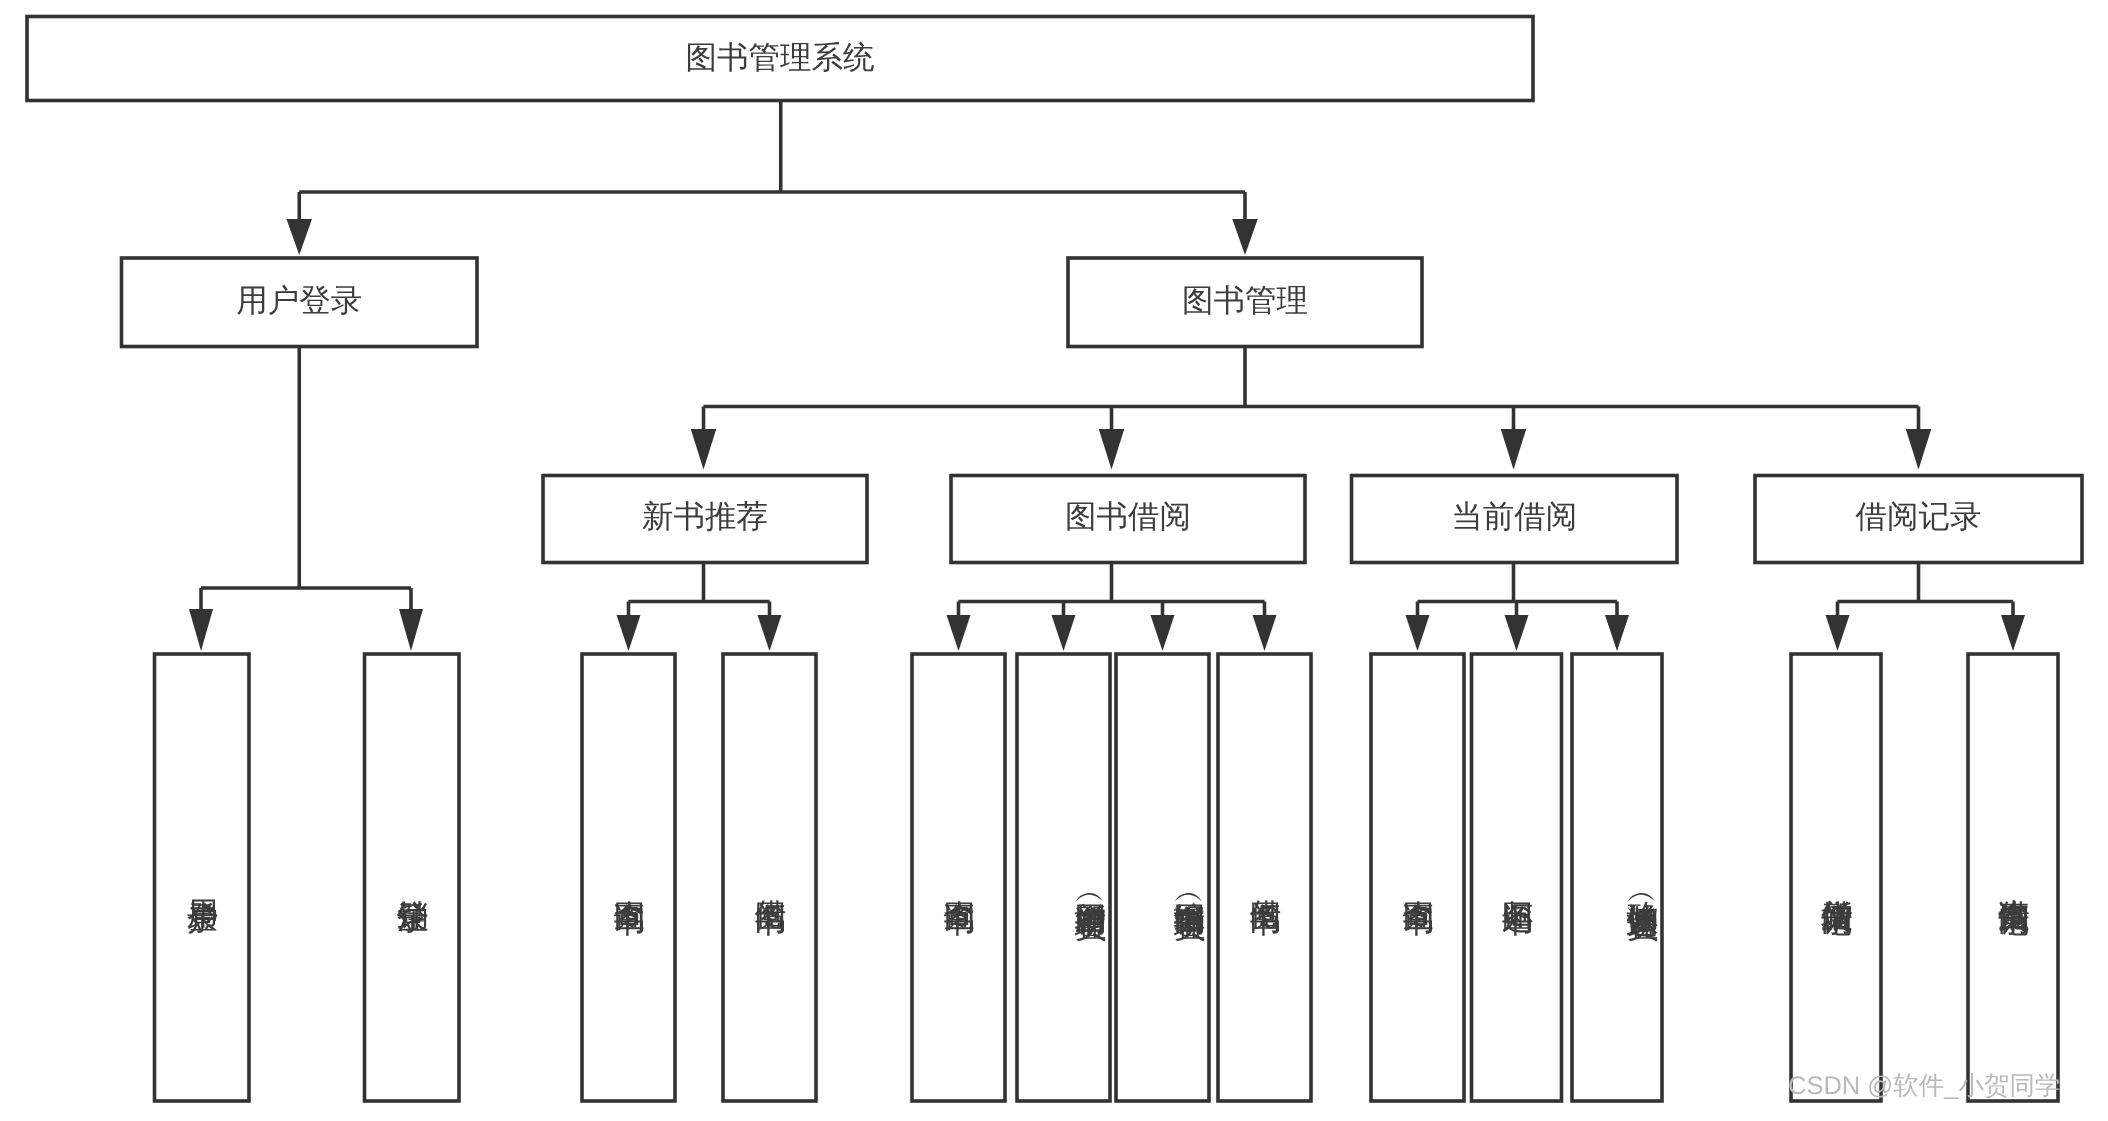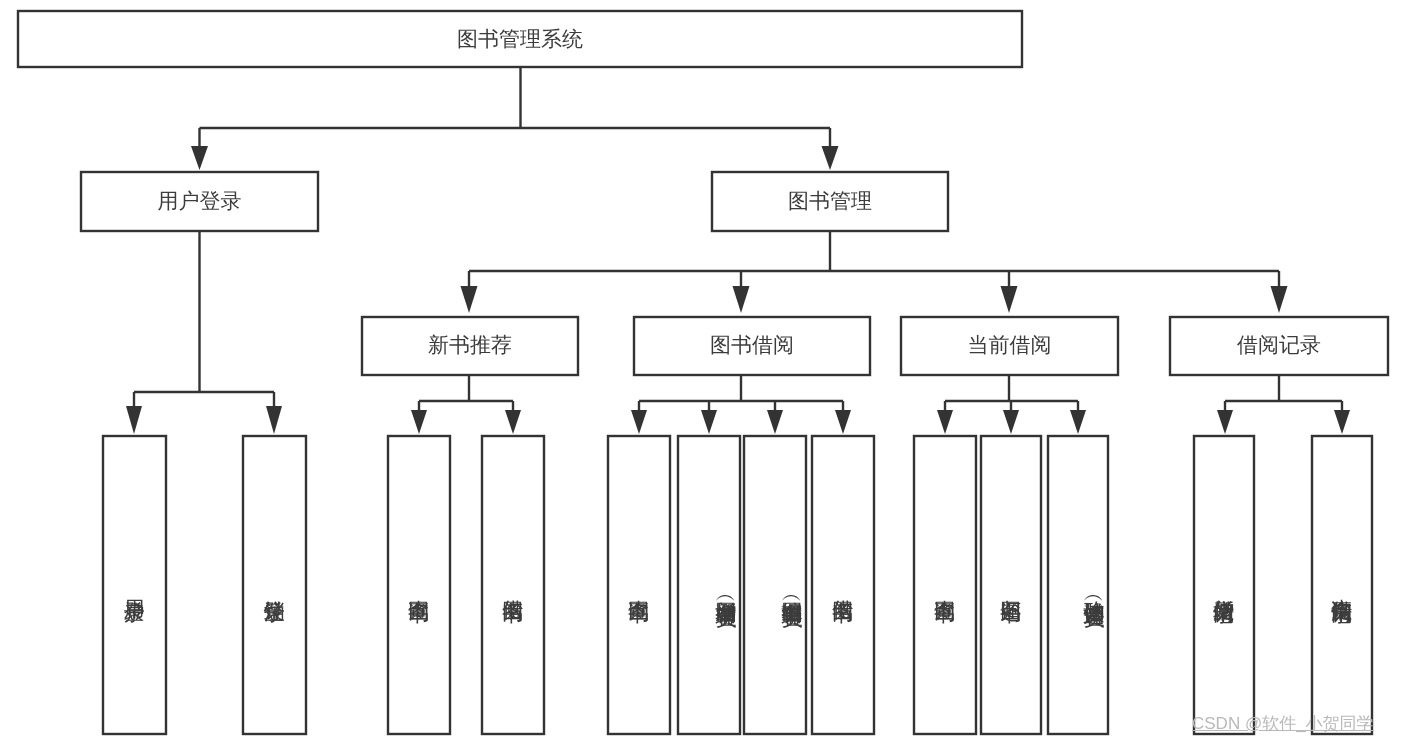--- a/index.html
+++ b/index.html
@@ -68,21 +68,20 @@
   }
   .watermark {
     position: absolute;
     left: 1192px;
     top: 712px;
     font-family: "Liberation Sans", "DejaVu Sans", sans-serif;
     font-size: 17px;
     color: #b9b9b9;
     white-space: nowrap;
     user-select: none;
-    text-decoration: underline;
   }
 </style>
 </head>
 <body>
 
 <div id="diagram-root">
 
   <svg id="flow-svg" viewBox="0 0 1405 747">
 
     <g>

